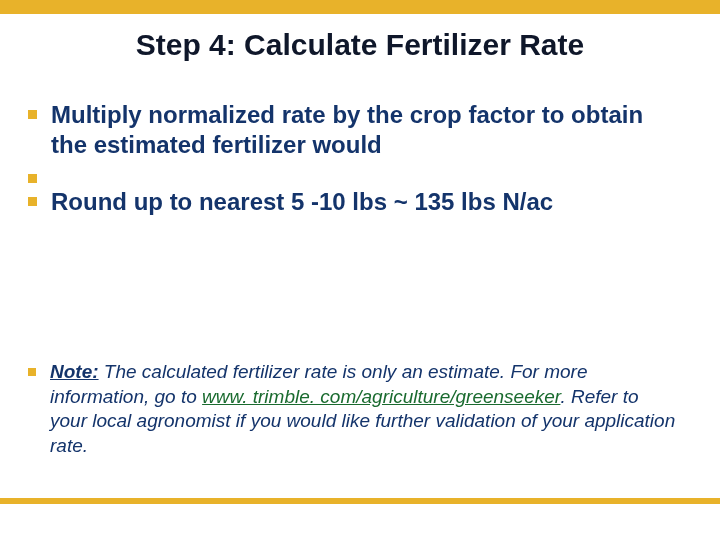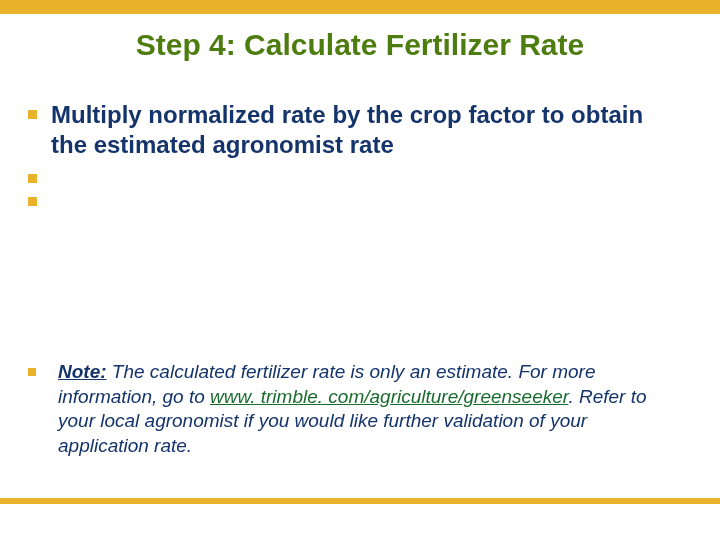--- a/index.html
+++ b/index.html
@@ -23,21 +23,21 @@
     height: 6px;
     background: #e8b22a;
   }
   .title {
     position: absolute;
     top: 28px;
     left: 0; right: 0;
     text-align: center;
     font-size: 30px;
     font-weight: bold;
-    color: #4d7c0f;
+    color: #0f172a;
   }
   .content {
     position: absolute;
     top: 100px;
     left: 28px;
     right: 40px;
   }
   .bullet-row {
     display: flex;
     align-items: flex-start;
@@ -73,48 +73,48 @@
     background: #e8b22a;
     flex-shrink: 0;
     margin-top: 8px;
     margin-right: 14px;
   }
   .note-text {
     font-size: 19px;
     font-style: italic;
     color: #14346b;
     line-height: 1.3;
-    margin-left: 8px;
   }
   .note-label {
     font-weight: bold;
     text-decoration: underline;
   }
   .note-link {
     color: #1a6b2f;
     text-decoration: underline;
   }
 </style>
 </head>
 <body>
 
 <div class="top-bar"></div>
 
 <div class="title">Step 4: Calculate Fertilizer Rate</div>
 
 <div class="content">
   <div class="bullet-row">
     <div class="bullet"></div>
-    <div class="bullet-text">Multiply normalized rate by the crop factor to obtain the estimated agronomist rate</div>
+    <div class="bullet-text">Multiply normalized rate by the crop factor to obtain the estimated fertilizer would</div>
   </div>
   <div class="bullet-row">
     <div class="bullet"></div>
   </div>
   <div class="bullet-row">
     <div class="bullet"></div>
+    <div class="bullet-text">Round up to nearest 5 -10 lbs ~ 135 lbs N/ac</div>
   </div>
 </div>
 
 <div class="note-section">
   <div class="note-row">
     <div class="note-bullet"></div>
     <div class="note-text">
       <span class="note-label">Note:</span><span> The  calculated fertilizer rate is only an estimate. For more information, go to </span><span class="note-link">www. trimble. com/agriculture/greenseeker</span><span>. Refer to your local agronomist if you would like further validation of your application rate.</span>
     </div>
   </div>

